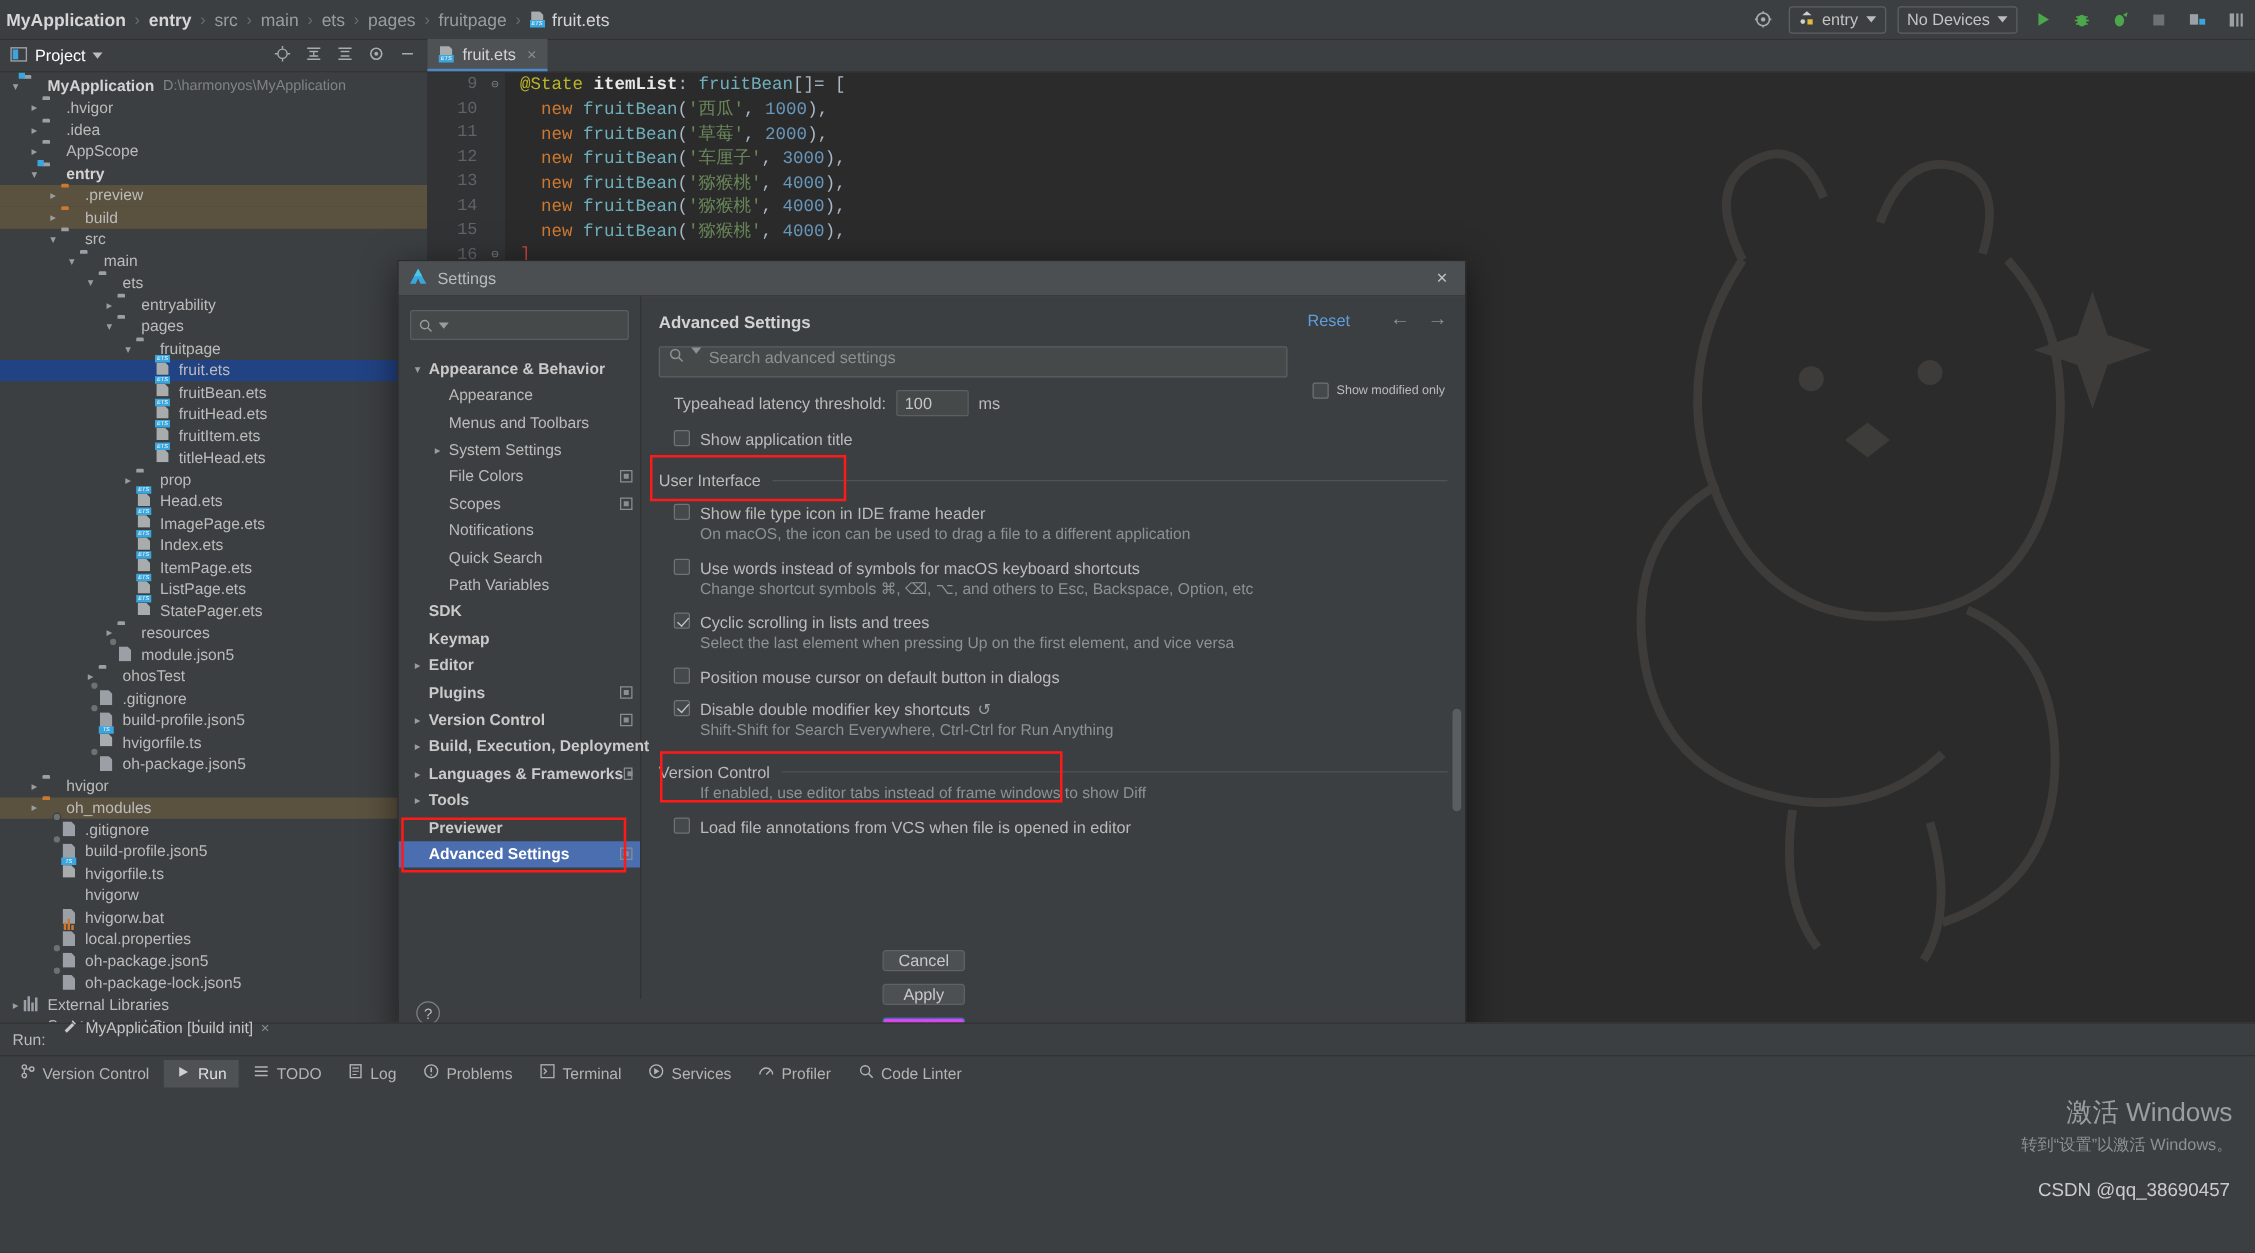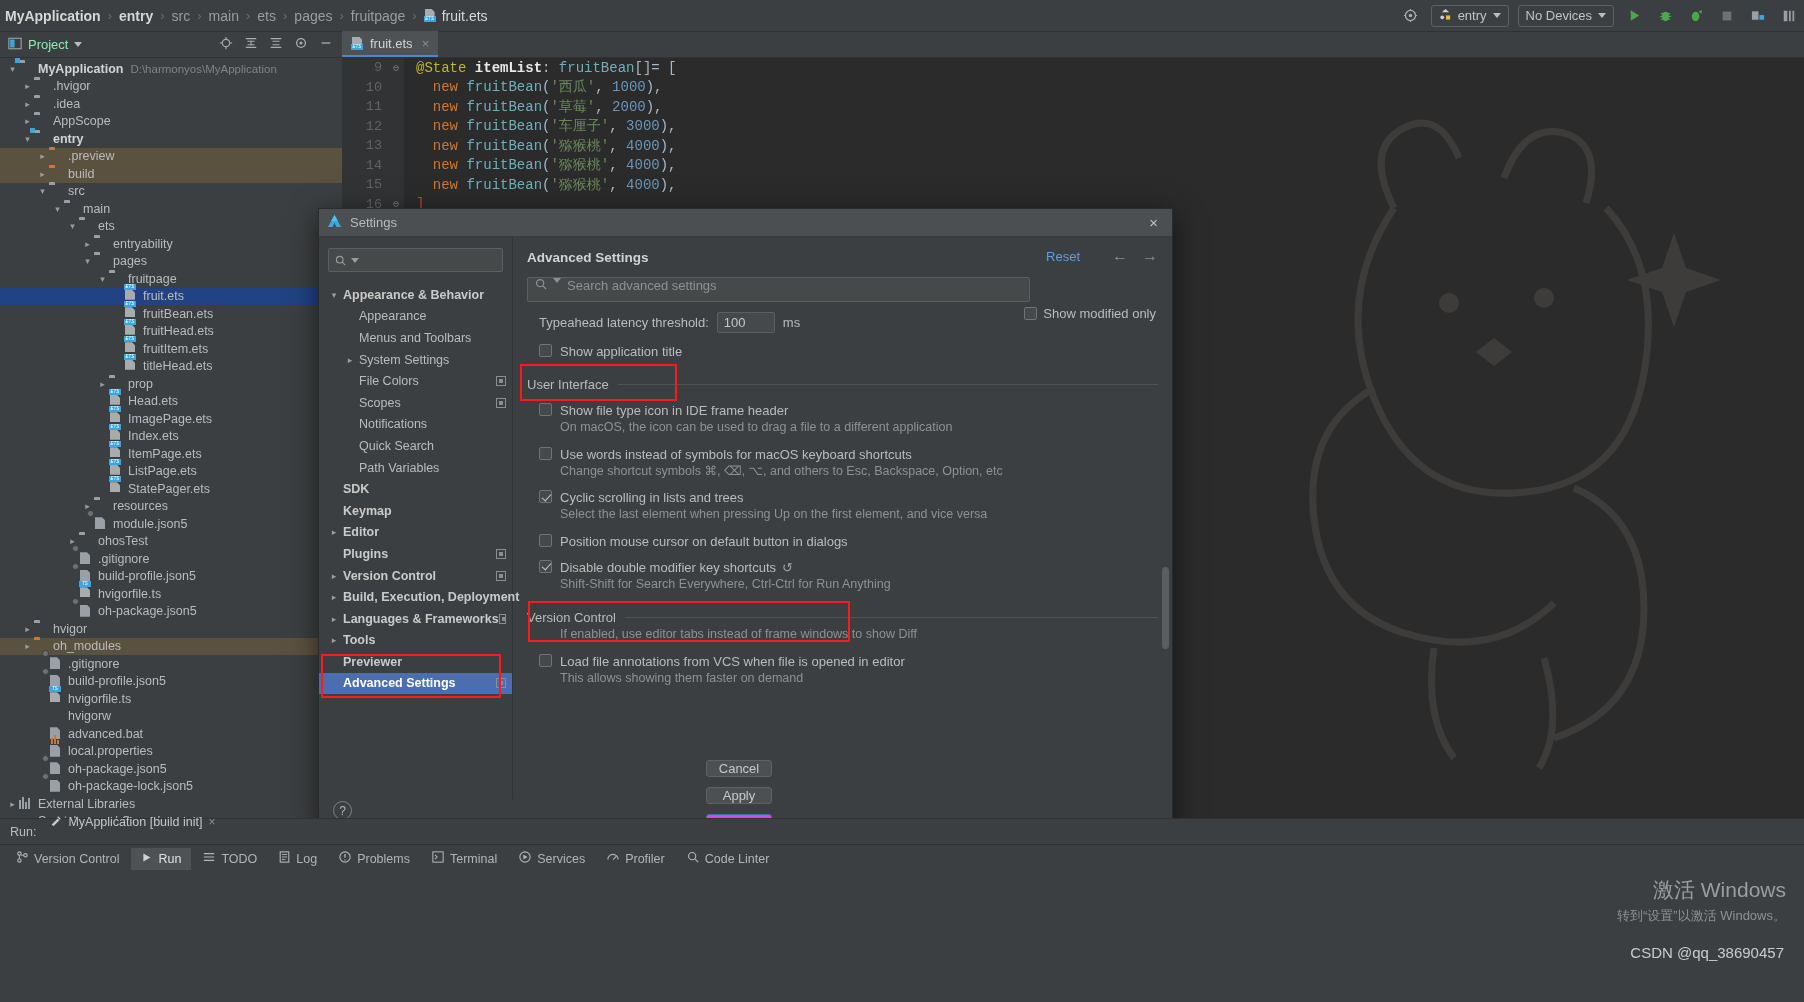--- a/index.html
+++ b/index.html
@@ -31,21 +31,21 @@
     display:flex; align-items:center; gap:6px; padding:0 7px; color:#c3c3c3; font-size:13px;
   }
   .caret { width:0;height:0;border-left:4px solid transparent;border-right:4px solid transparent;border-top:5px solid #bcbcbc; }
 
   
   .twheader {
     position:absolute; left:0; top:32px; width:342px; height:26px;
     background:#3c3f41; display:flex; align-items:center; padding-left:8px; gap:6px;
     border-bottom:1px solid #323232;
   }
-  .tw-title { color:#86efac; font-size:13px; }
+  .tw-title { color:#ffffff; font-size:13px; }
   .tw-actions { margin-left:auto; display:flex; align-items:center; gap:11px; padding-right:9px; color:#a9acad; }
 
   .tabstrip {
     position:absolute; left:342px; top:32px; width:1462px; height:26px;
     background:#3c3f41; display:flex; align-items:flex-end; border-bottom:1px solid #323232;
   }
   .etab {
     height:26px; display:flex; align-items:center; gap:6px; padding:0 9px;
     background:#4e5254; color:#d3d3d3; font-size:13px; border-bottom:2px solid #4a88c7;
   }
@@ -142,21 +142,21 @@
 
   .dlg-right { flex:1; position:relative; padding:12px 14px 0 12px; overflow:hidden; }
   .ptitle { font-weight:bold; color:#d2d2d2; font-size:13.5px; margin:1px 0 12px 2px; }
   .reset { position:absolute; right:92px; top:12px; color:#5f9ede; font-size:13px; }
   .navarrows { position:absolute; right:14px; top:10px; display:flex; gap:14px; color:#8b8e8f; font-size:16px; }
   .srchadv {
     height:25px; background:#45494a; border:1px solid #5c5f61; border-radius:2px;
     display:flex; align-items:flex-start; padding:0 7px; gap:6px; color:#8e9192; font-size:13px;
     margin: 0 0 0 2px; width:503px;
   }
-  .showmod { position:absolute; right:16px; top:69px; display:flex; align-items:center; gap:6px; font-size:13px; color:#bbbbbb; }
+  .showmod { position:absolute; right:16px; top:69px; display:flex; align-items:center; gap:6px; font-size:10px; color:#bbbbbb; }
   .cb { width:13px;height:13px;border:1px solid #6f7375;background:#45494a;border-radius:2px;flex:none;position:relative; }
   .cb.on::after{content:"";position:absolute;left:3.5px;top:0.5px;width:4px;height:8px;border:solid #c8c8c8;border-width:0 1.7px 1.7px 0;transform:rotate(42deg);}
   .setrow { display:flex; align-items:center; gap:8px; margin:10px 0 0 14px; font-size:13px; color:#bbbbbb; }
   .numfield { width:58px; height:21px; background:#45494a; border:1px solid #5c5f61; border-radius:2px; color:#c6c6c6;
               font-size:13px; display:flex; align-items:center; padding:0 6px; }
   .chkrow { display:flex; align-items:flex-start; gap:8px; margin:11px 0 0 14px; font-size:13px; color:#bbbbbb; }
   .desc { color:#8e9192; font-size:12.5px; line-height:15.5px; margin:2px 0 0 35px; max-width:560px; }
   .grouphdr { display:flex; align-items:center; gap:9px; margin:18px 0 2px 2px; color:#bbbbbb; font-size:13px; }
   .grouphdr .ln { flex:1; height:1px; background:#4f5355; }
   .revert { color:#9aa0a6; font-size:13px; margin-left:6px; }
@@ -572,21 +572,21 @@
       <div class="trow">
         <span style="width:36px;flex:none"></span>
         <span class="arrow none">▸</span>
         <span class="ico"><span class="runico"></span></span>
         <span class="fname">hvigorw</span>
       </div>
       <div class="trow">
         <span style="width:36px;flex:none"></span>
         <span class="arrow none">▸</span>
         <span class="ico"><span class="gen"><i class="pg"></i></span></span>
-        <span class="fname">advanced.bat</span>
+        <span class="fname">hvigorw.bat</span>
       </div>
       <div class="trow">
         <span style="width:36px;flex:none"></span>
         <span class="arrow none">▸</span>
         <span class="ico"><span class="propico"><i class="pg"></i><i class="bar" style="height:6px;left:2px"></i><i class="bar" style="height:9px;left:5px"></i><i class="bar" style="height:4px;left:8px"></i></span></span>
         <span class="fname">local.properties</span>
       </div>
       <div class="trow">
         <span style="width:36px;flex:none"></span>
         <span class="arrow none">▸</span>
@@ -841,21 +841,20 @@
             <div class="desc">Shift-Shift for Search Everywhere, Ctrl-Ctrl for Run Anything</div>
             <div class="grouphdr">
               <span>Version Control</span>
               <i class="ln"></i>
             </div>
             <div class="desc">If enabled, use editor tabs instead of frame windows to show Diff</div>
             <div class="chkrow">
               <i class="cb"></i>
               <span>Load file annotations from VCS when file is opened in editor</span>
             </div>
-            <div class="desc">This allows showing them faster on demand</div>
           </div>
 
         <div class="scrollbar"></div>
       </div>
     </div>
 
     <div class="redrect" style="left:201px; top:155px; width:157px; height:37px;"></div>
     <div class="redrect" style="left:209px; top:392px; width:322px; height:41px;"></div>
     <div class="redrect" style="left:2px; top:445px; width:180px; height:44px;"></div>
 

